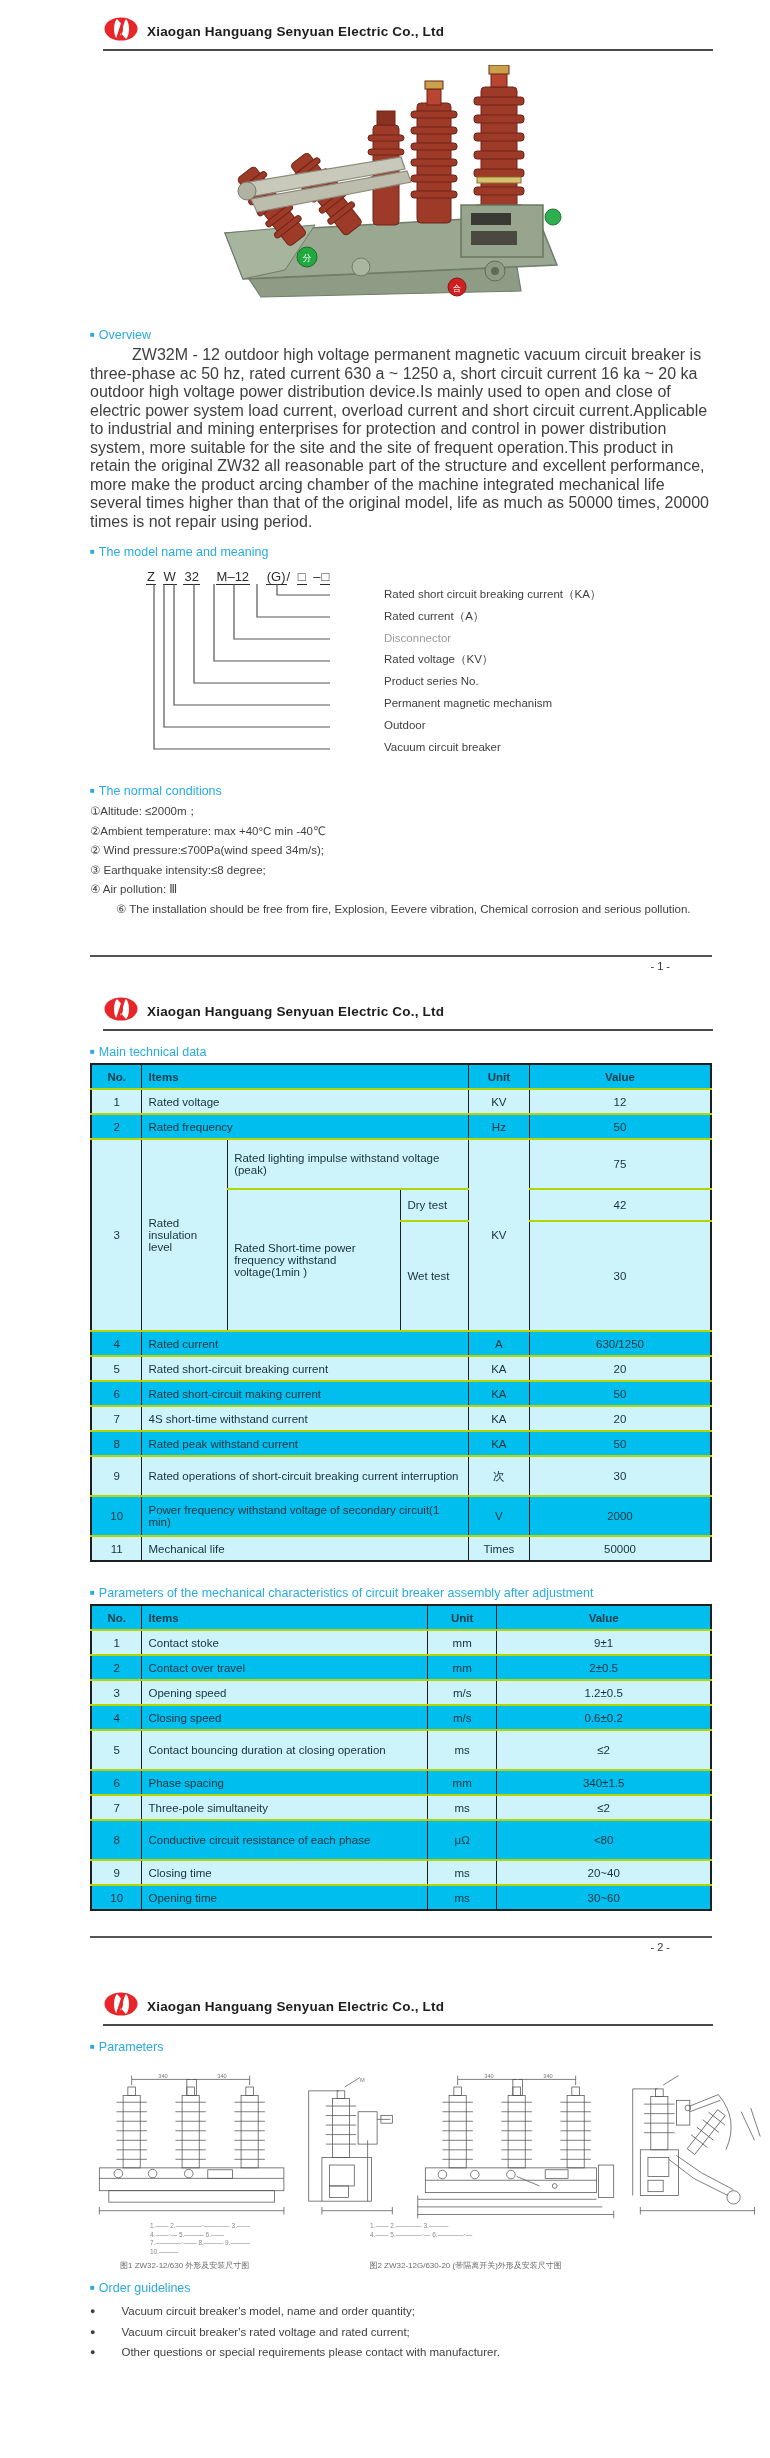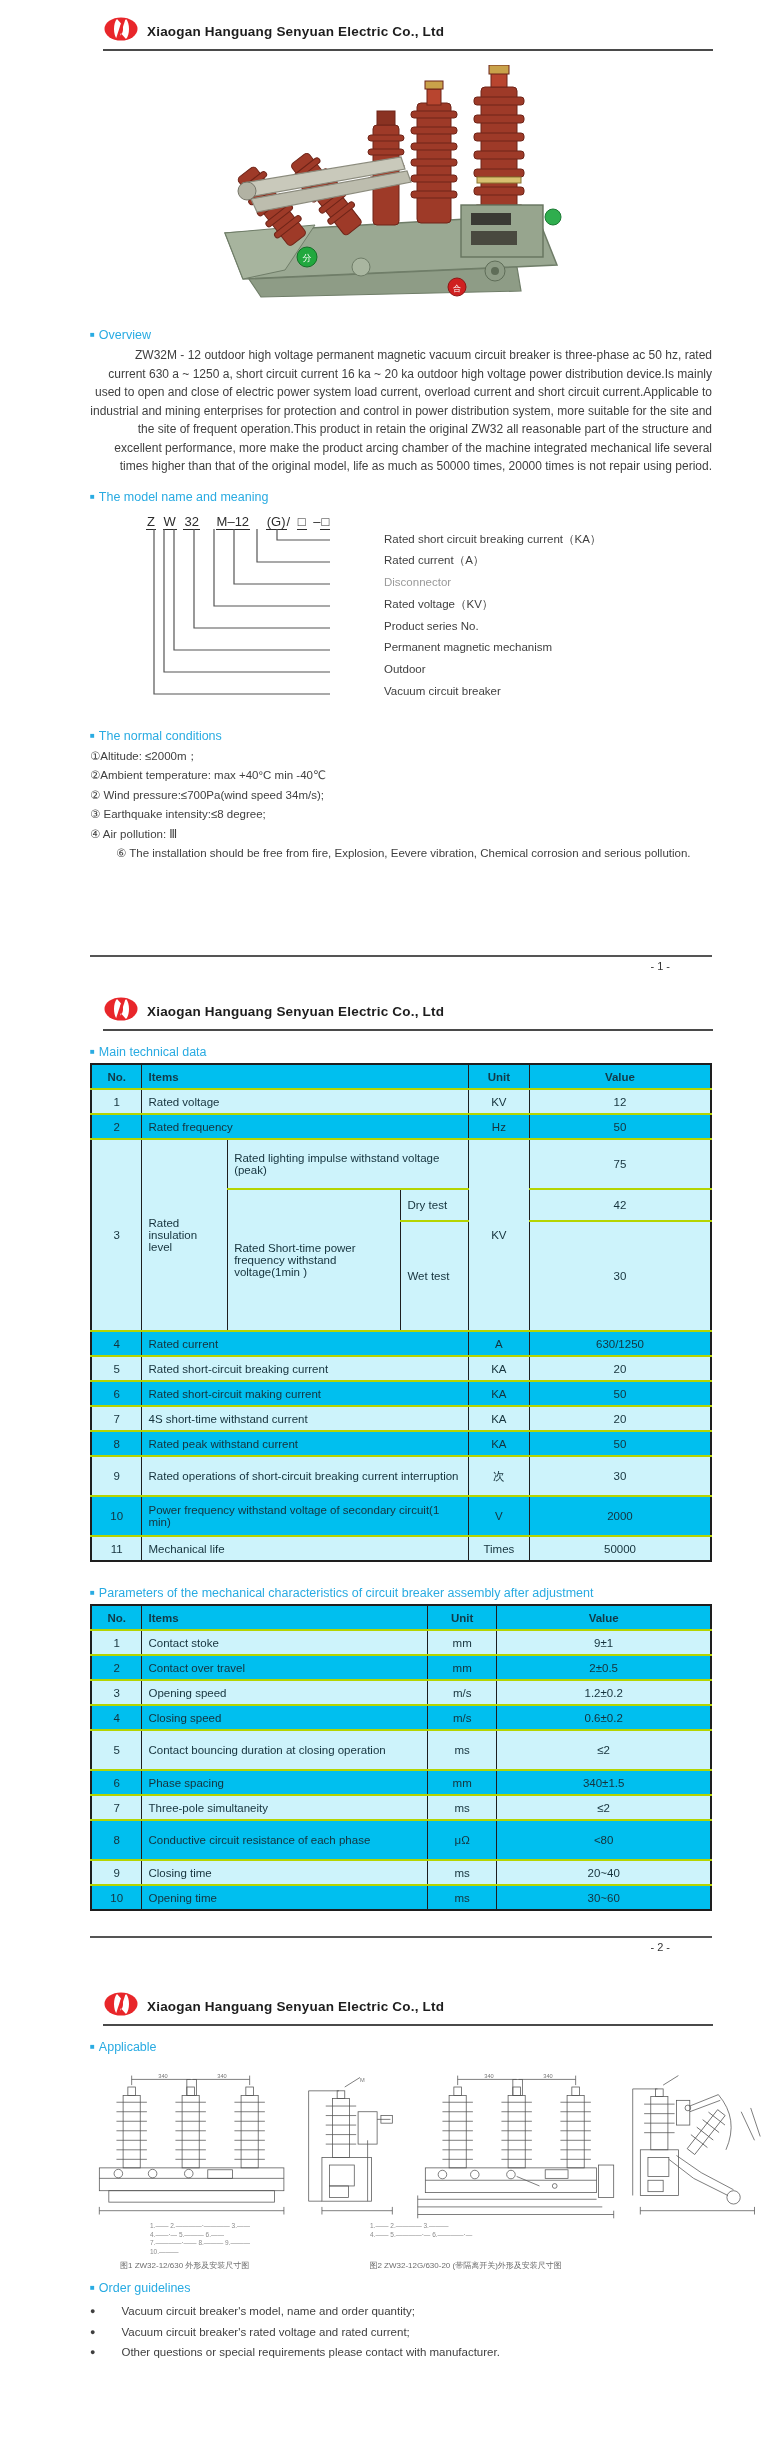--- a/index.html
+++ b/index.html
@@ -20,21 +20,21 @@
   .hdr-rule{width:610px;border-bottom:2px solid #4a4a4a;margin-top:3px;}
 
   
   .sec{color:#29abe2;font-size:12.5px;margin:14px 0 4px 90px;display:flex;align-items:center;gap:4px;}
   .sec .sq{font-size:8px;line-height:1;}
 
   
   .photo-wrap{width:440px;margin:14px auto 4px auto;}
 
   
-  .para{width:622px;margin:2px 8px 0 90px;font-size:12px;line-height:18.5px;text-align:right;}
+  .para{width:622px;margin:2px 8px 0 90px;font-size:16px;line-height:18.5px;text-align:left;}
   .para .ind{display:inline-block;width:42px;}
 
   
   .model-code{margin:10px 4px 0 146px;font-size:13px;color:#2c2c2c;}
   .model-code .u{border-bottom:1.5px solid #2c2c2c;padding:0 1px;}
   .model-code .gap{display:inline-block;width:12px;}
   .model-code .sgap{display:inline-block;width:3px;}
   .model-diagram{position:relative;width:640px;height:186px;margin-left:90px;}
   .model-diagram svg{position:absolute;left:0;top:0;}
   .mlabels{position:absolute;left:258px;top:0;width:380px;margin-left:36px;}
@@ -383,21 +383,21 @@
     <tr class="cy h1">
       <td class="c">2</td>
       <td>Contact over travel</td>
       <td class="c">mm</td>
       <td class="c">2±0.5</td>
     </tr>
     <tr class="lt h1">
       <td class="c">3</td>
       <td>Opening speed</td>
       <td class="c">m/s</td>
-      <td class="c">1.2±0.2</td>
+      <td class="c">1.2±0.5</td>
     </tr>
     <tr class="cy h1">
       <td class="c">4</td>
       <td>Closing speed</td>
       <td class="c">m/s</td>
       <td class="c">0.6±0.2</td>
     </tr>
     <tr class="lt h2">
       <td class="c">5</td>
       <td>Contact bouncing duration at closing operation</td>
@@ -455,21 +455,21 @@
           <rect x="16.2" y="2" width="3" height="22" fill="#e8262a" transform="rotate(18 18 13)"></rect>
         </svg>
       </span>
       <span class="hdr-name">Xiaogan Hanguang Senyuan Electric Co., Ltd</span>
     </div>
     <div class="hdr-rule"></div>
   </div>
 
   <div class="sec">
     <span class="sq">■</span>
-    <span>Applicable</span>
+    <span>Parameters</span>
   </div>
 
   <div class="draw-row">
 
     <svg width="220" height="152" viewBox="0 0 220 152">
       <g stroke="#555" stroke-width="0.8" fill="none">
         <g id="p1">
             <rect x="44" y="14" width="8" height="9"></rect>
             <rect x="39" y="23" width="18" height="76"></rect>
           <line x1="32" y1="30" x2="64" y2="30"></line>

